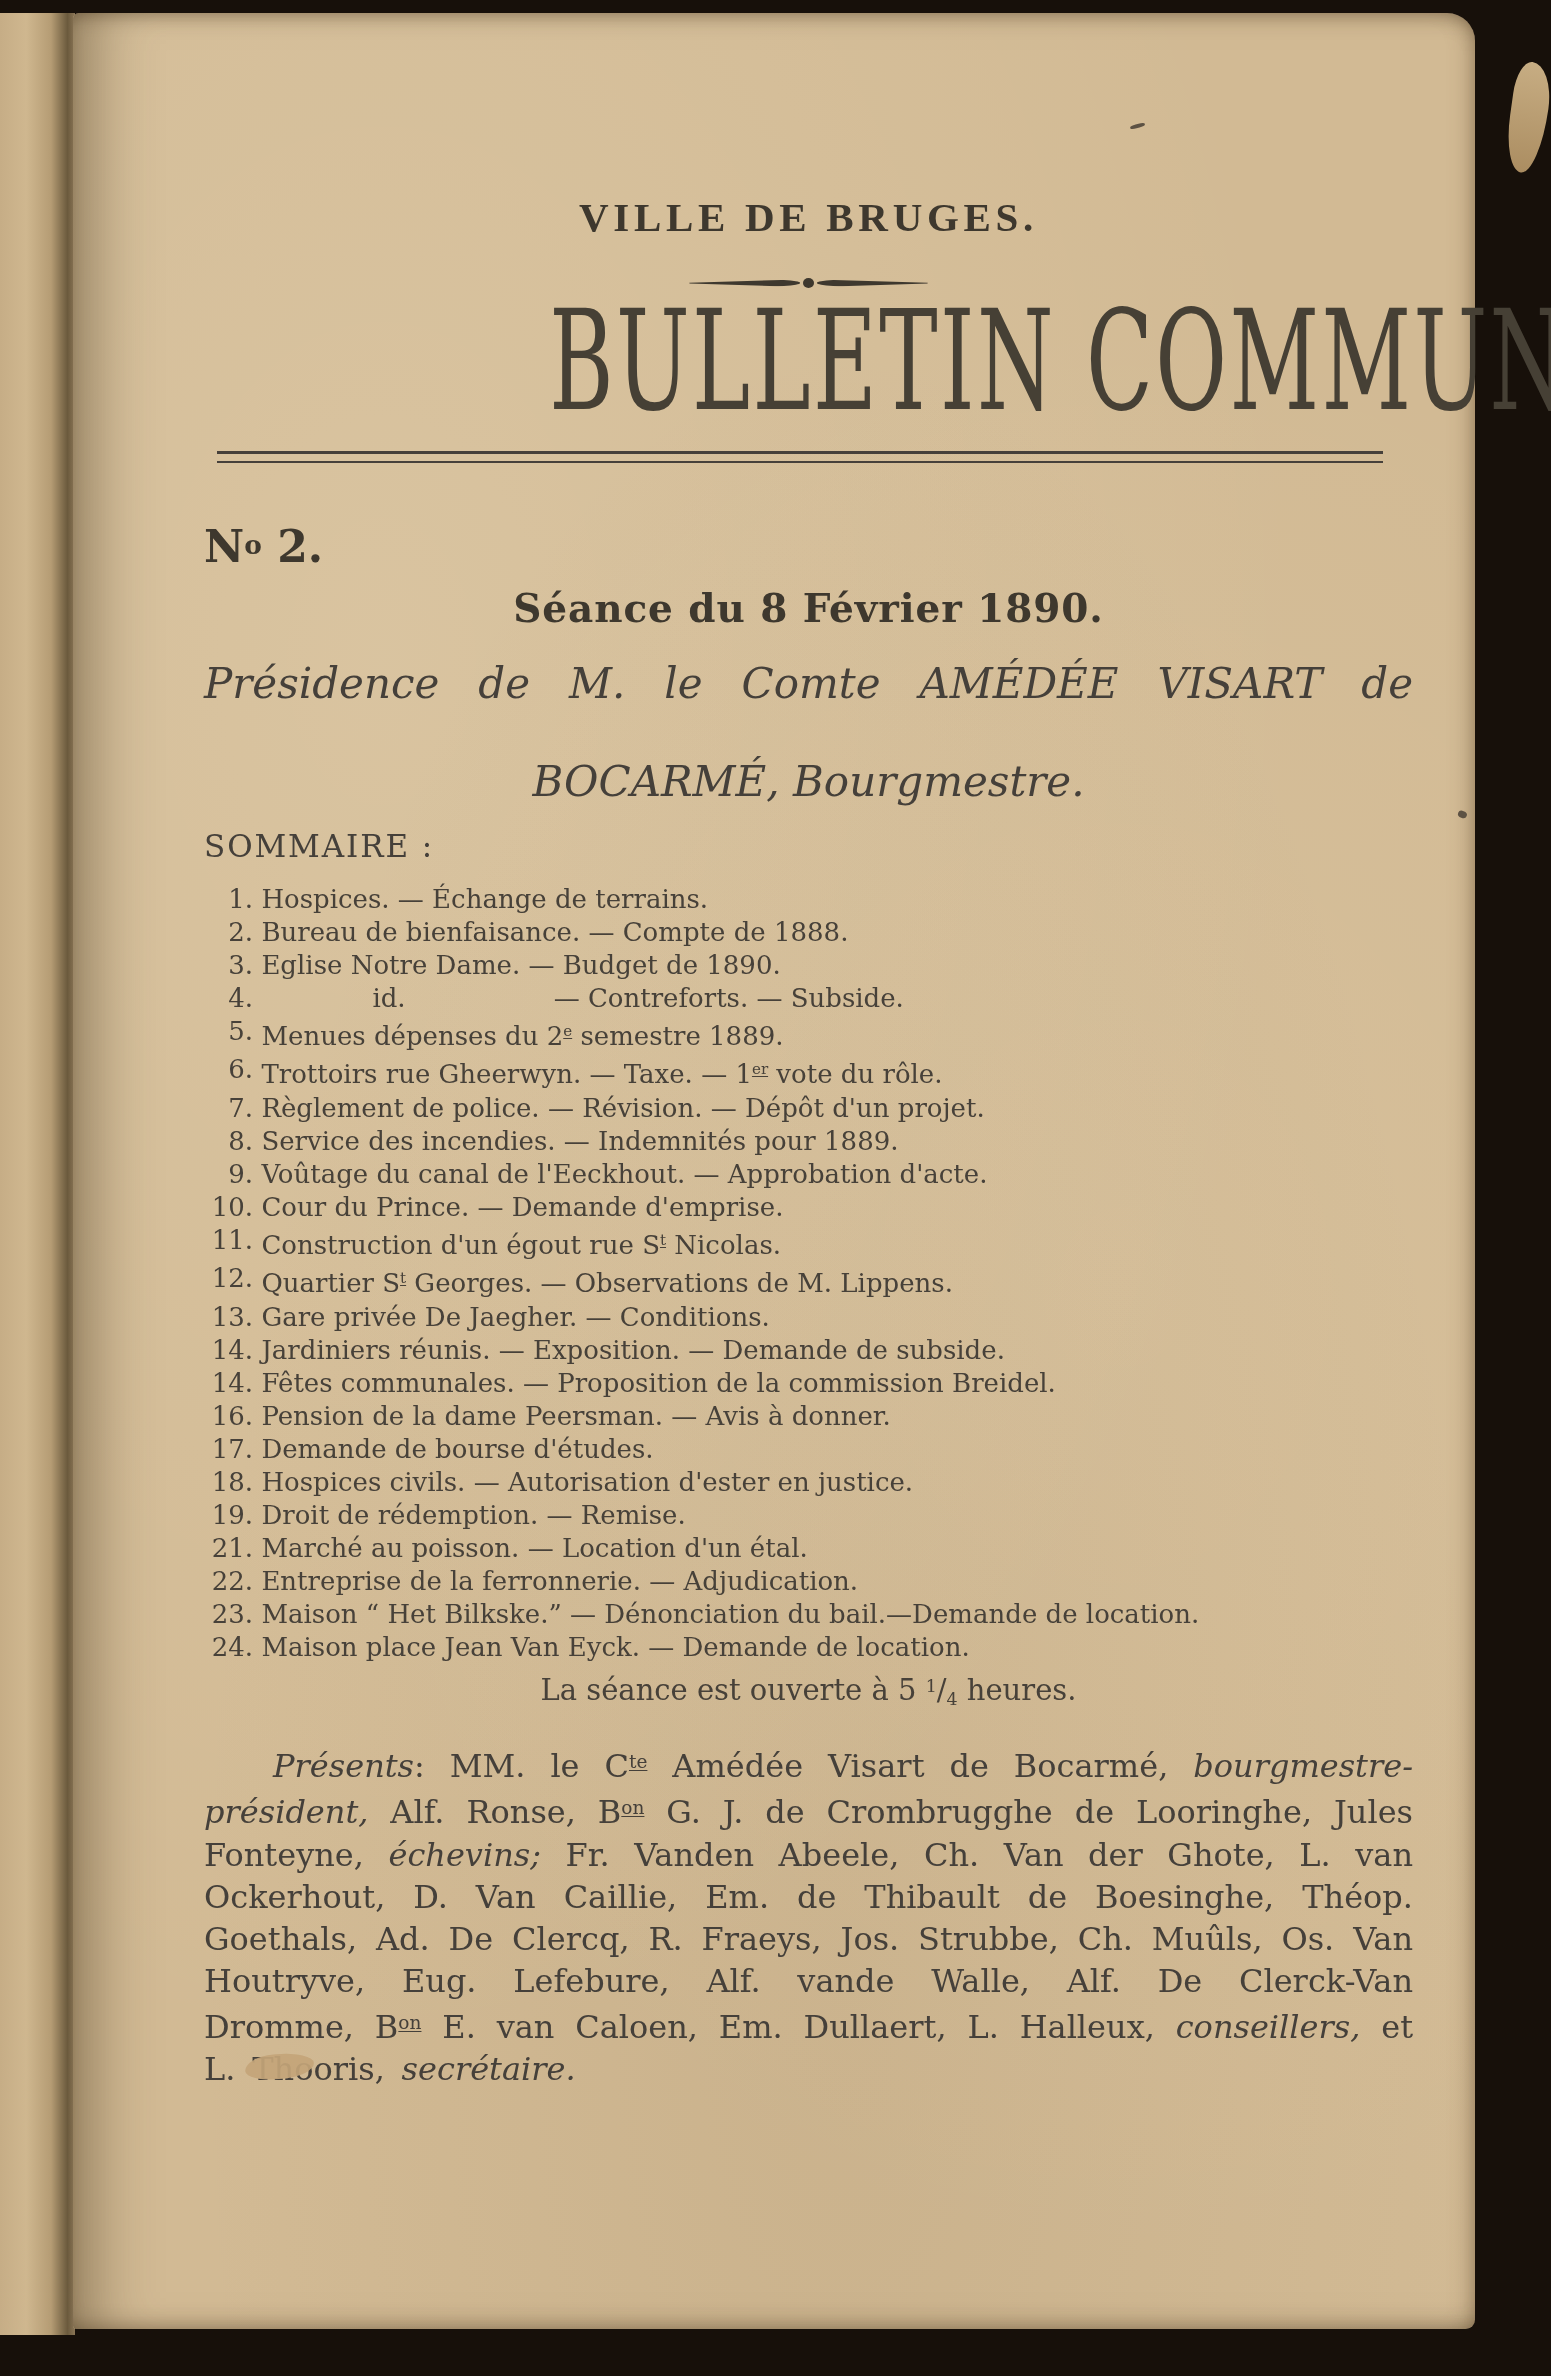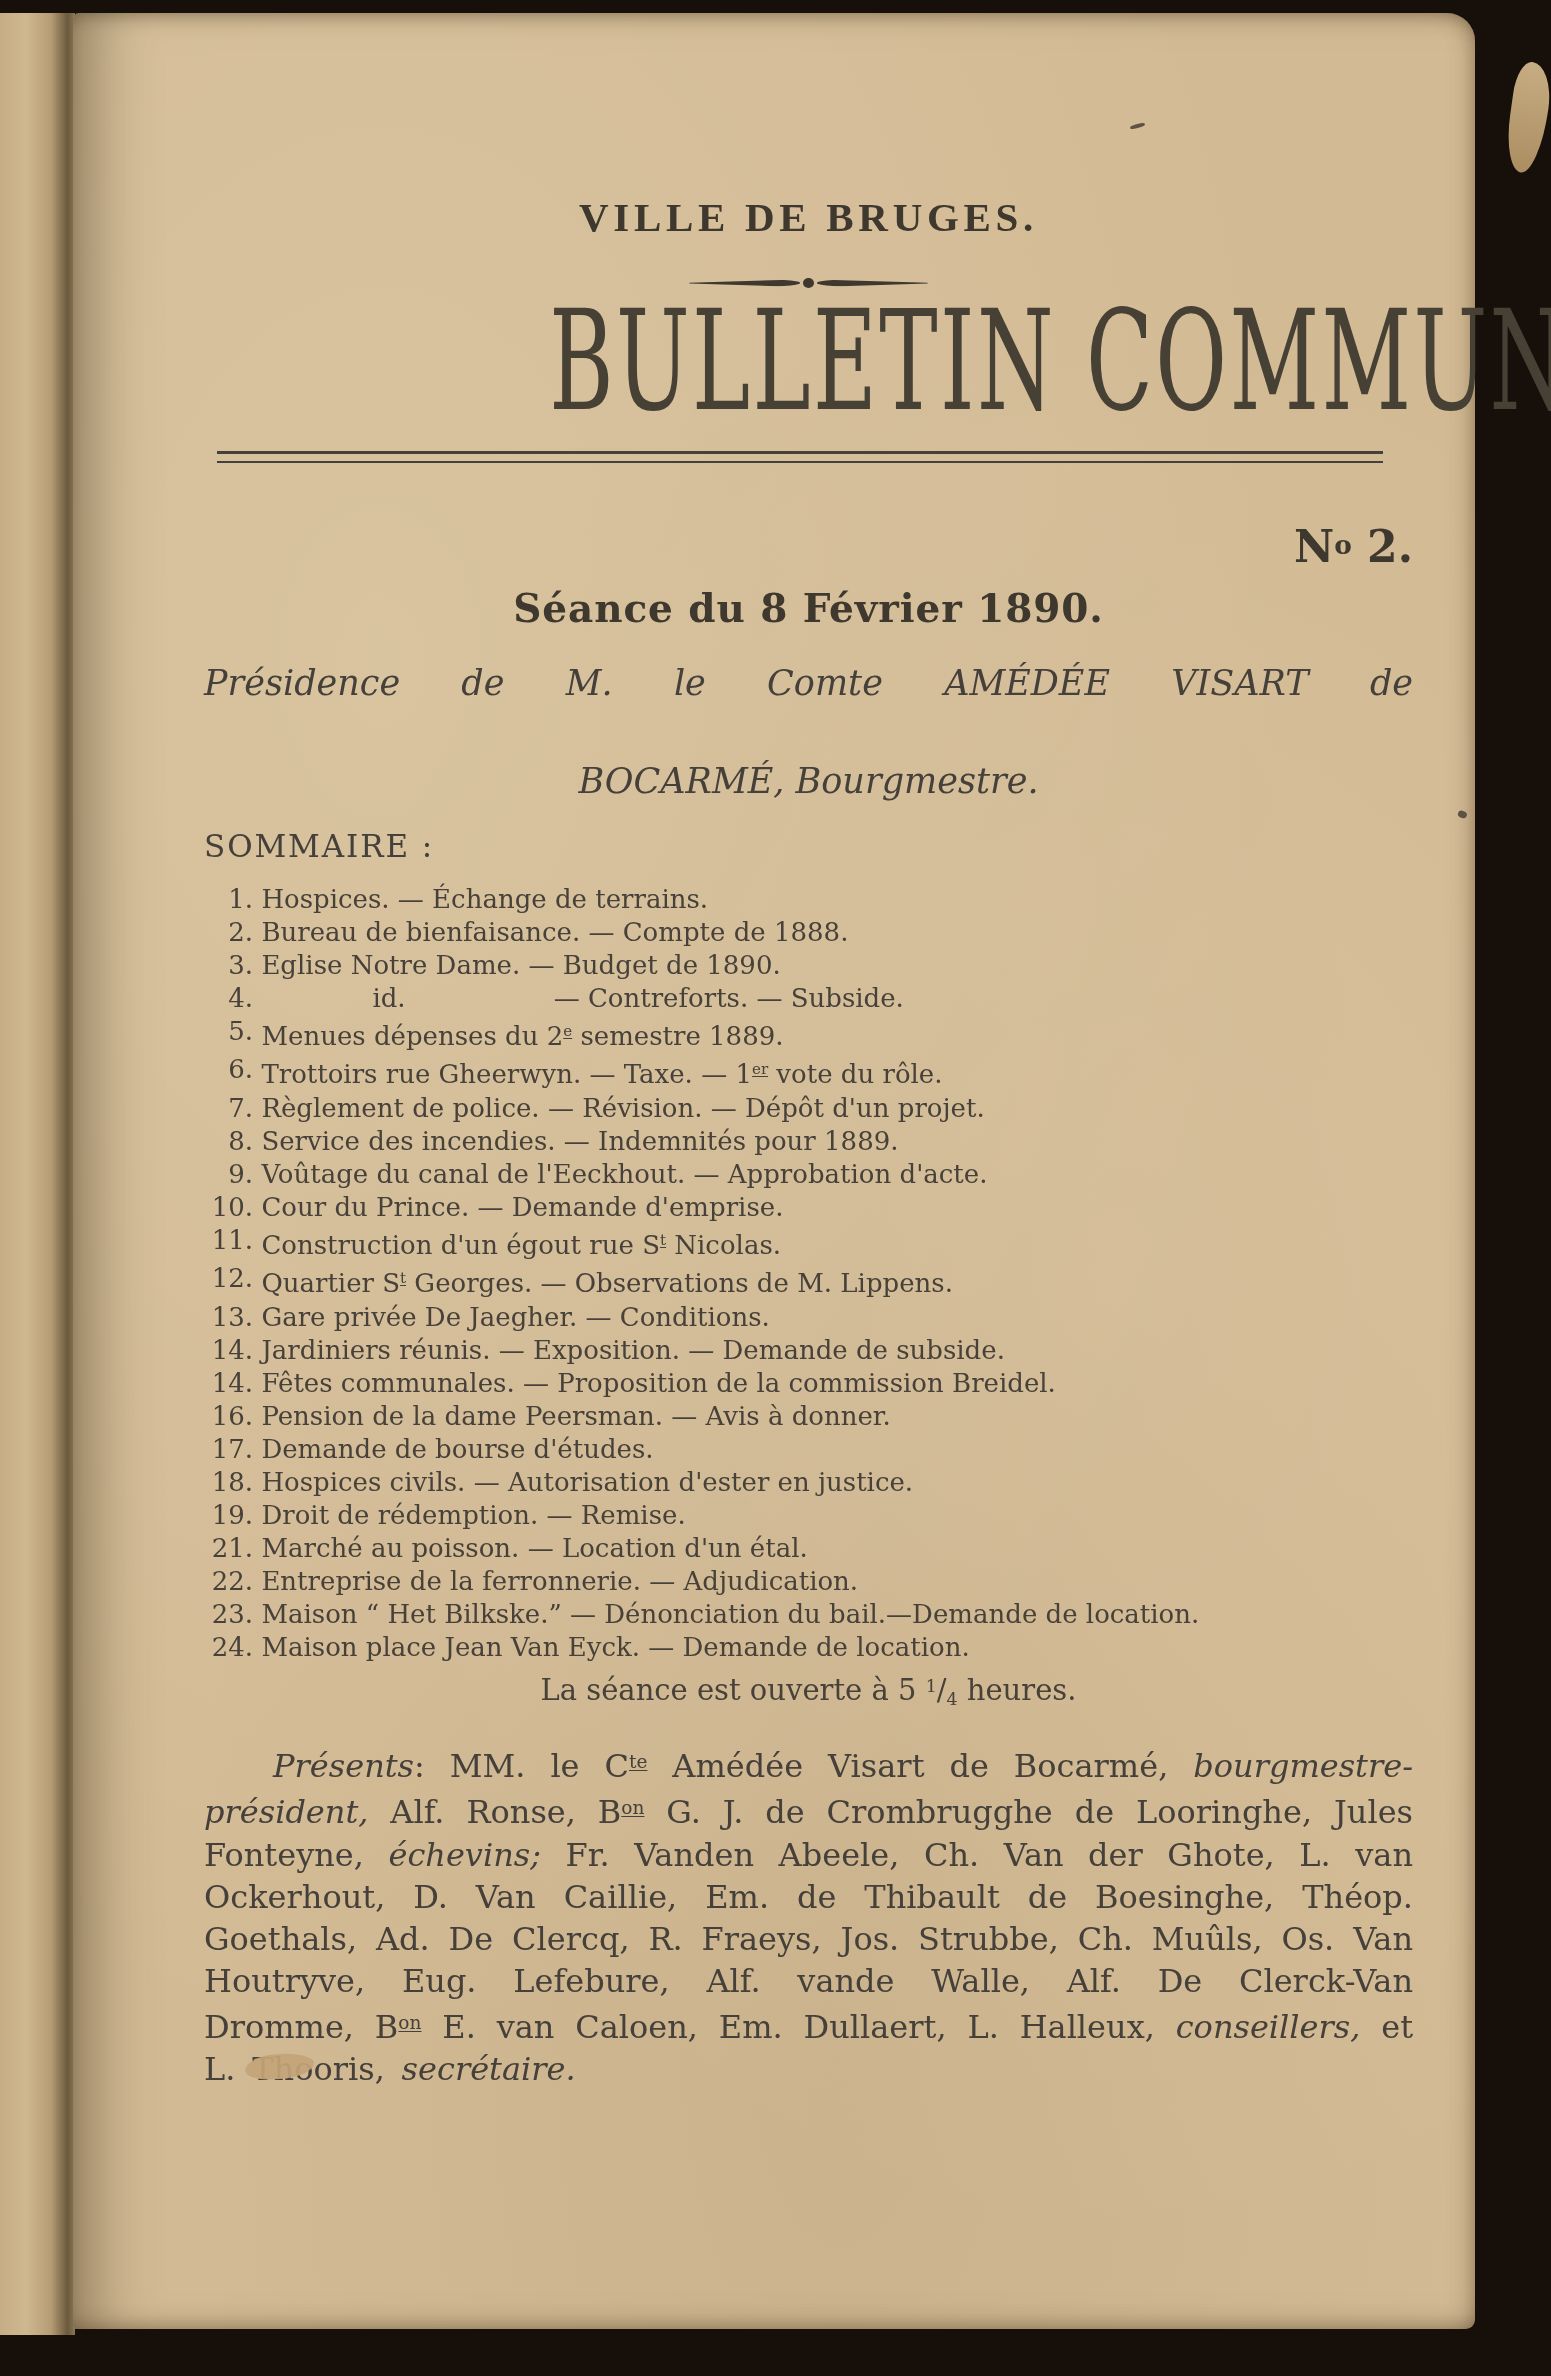--- a/index.html
+++ b/index.html
@@ -62,24 +62,24 @@
     display:inline-block;white-space:nowrap;
     font-size:139px;line-height:116px;font-weight:normal;color:#46403527;
     color:#464035; letter-spacing:3.7px;
     transform:scaleX(.63); transform-origin:center;
   }
   .rules{margin:28px 0 0 13px;width:1166px;}
   .rule{background:#46403a;}
   .rule.top{height:2.8px;}
   .rule.bot{height:1.9px;margin-top:6.6px;}
 
-  .issue{margin-top:58px;text-align:right;font-size:44px;font-weight:bold;color:#3e382e;}
+  .issue{margin-top:58px;text-align:left;font-size:44px;font-weight:bold;color:#3e382e;}
   .session-title{margin-top:13px;text-align:center;font-size:39px;font-weight:bold;color:#3e382e;letter-spacing:0.9px;}
 
-  .presidence{margin-top:28px;font-style:italic;font-size:35px;line-height:49px;color:#45403a;}
+  .presidence{margin-top:28px;font-style:italic;font-size:42px;line-height:49px;color:#45403a;}
   .presidence .l1{text-align:justify;}
   .presidence .l1::after{content:"";display:inline-block;width:100%;}
   .presidence .l2{text-align:center;}
 
   .sommaire-heading{margin-top:22.5px;text-align:left;font-size:31px;letter-spacing:1.9px;color:#45403a;}
 
   .sommaire{margin-top:19px;font-size:26px;line-height:33px;color:#474139;}
   .srow{display:flex;}
   .snum{width:49px;flex:0 0 49px;text-align:right;padding-right:8.4px;}
   .stext{flex:1;white-space:nowrap;}

